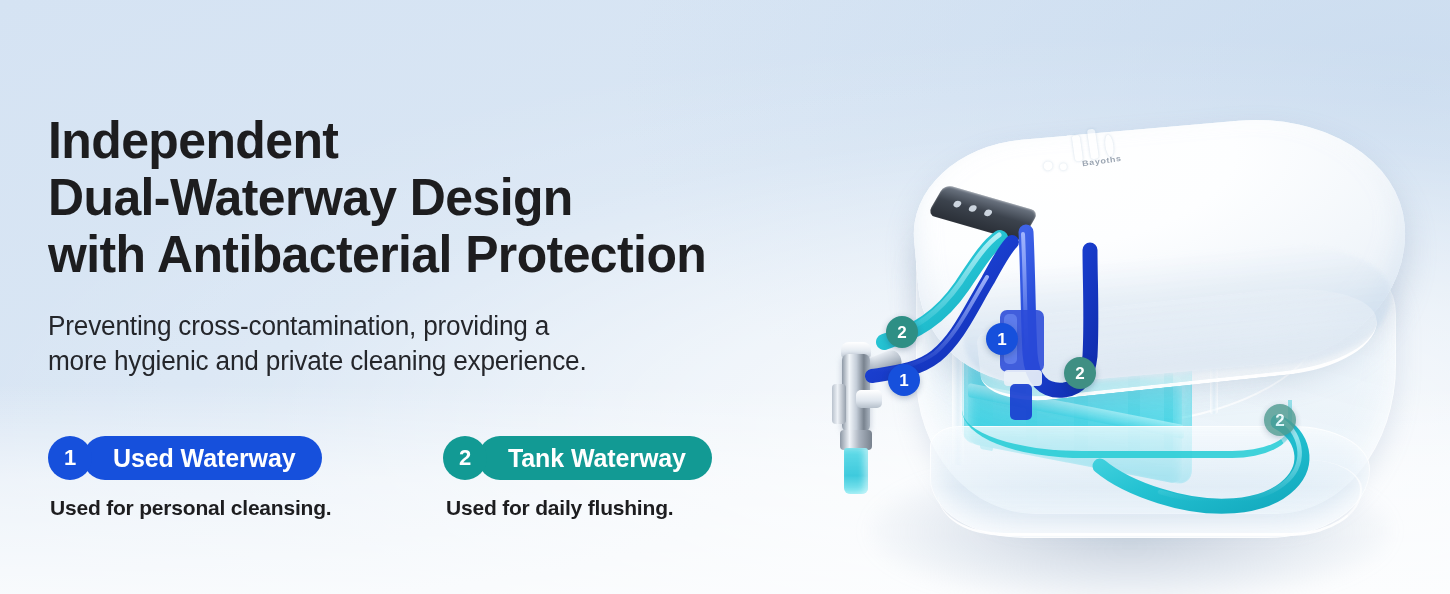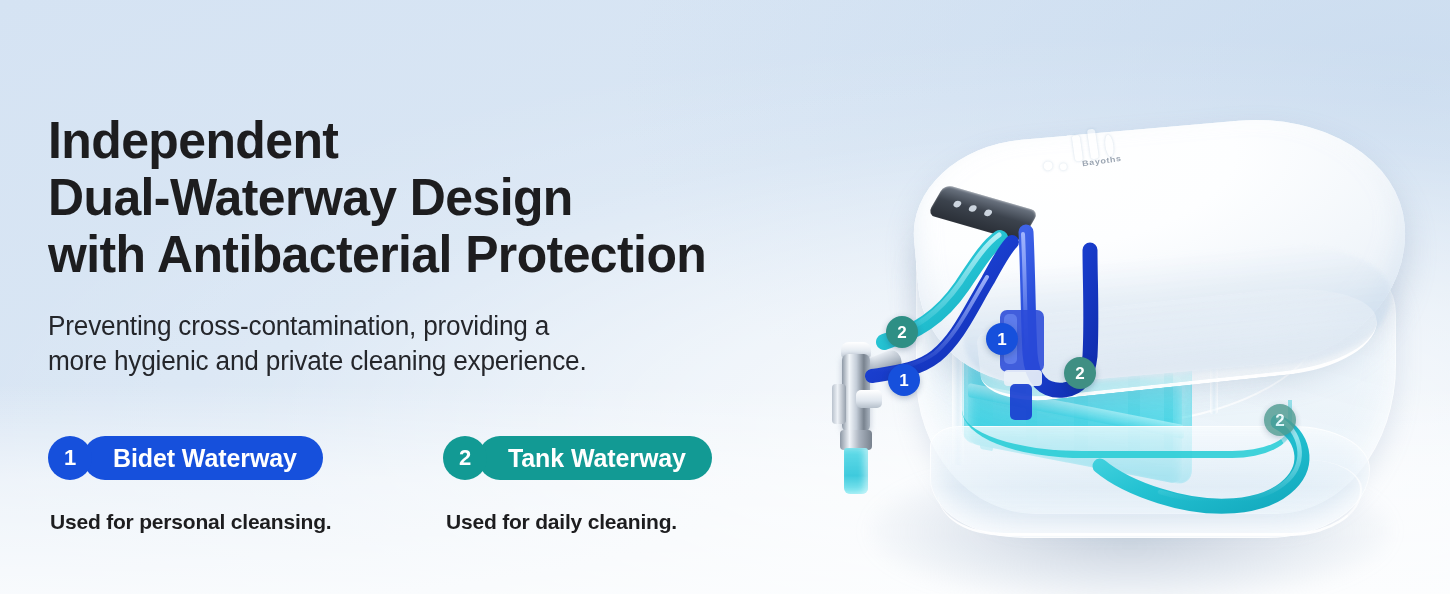--- a/index.html
+++ b/index.html
@@ -105,21 +105,20 @@
   }
 
   .legend-captions { position:relative; height:34px; margin-top:12px; }
   .caption {
     position:absolute; top:0;
     font-size:21px;
     font-weight:bold;
     color:#1d1d1f;
     letter-spacing:-0.2px;
     white-space:nowrap;
-    margin-top:14px;
   }
   .caption.cap-1 { left:2px; }
   .caption.cap-2 { left:398px; }
 
   
   .product {
     position:absolute;
     left:812px; top:104px;
     width:638px; height:490px;
   }
@@ -408,33 +407,33 @@
     <div class="subhead">Preventing cross-contamination, providing a
 more hygienic and private cleaning experience.</div>
   </div>
 
   <div class="legend">
 
     <div class="legend-row">
 
       <div class="legend-item item-1">
         <div class="badge-num" style="background:#1650dc">1</div>
-        <div class="badge-pill" style="background:#1650dc">Bidet Waterway</div>
+        <div class="badge-pill" style="background:#1650dc">Used Waterway</div>
       </div>
 
       <div class="legend-item item-2">
         <div class="badge-num" style="background:#129a94">2</div>
         <div class="badge-pill" style="background:#129a94">Tank Waterway</div>
       </div>
 
     </div>
 
     <div class="legend-captions">
       <div class="caption cap-1">Used for personal cleansing.</div>
-      <div class="caption cap-2">Used for daily cleaning.</div>
+      <div class="caption cap-2">Used for daily flushing.</div>
     </div>
 
   </div>
 
   <div class="product">
 
     <div class="shadow-ground"></div>
 
     <div class="bowl"></div>
     <div class="bowl-inner-rim"></div>

